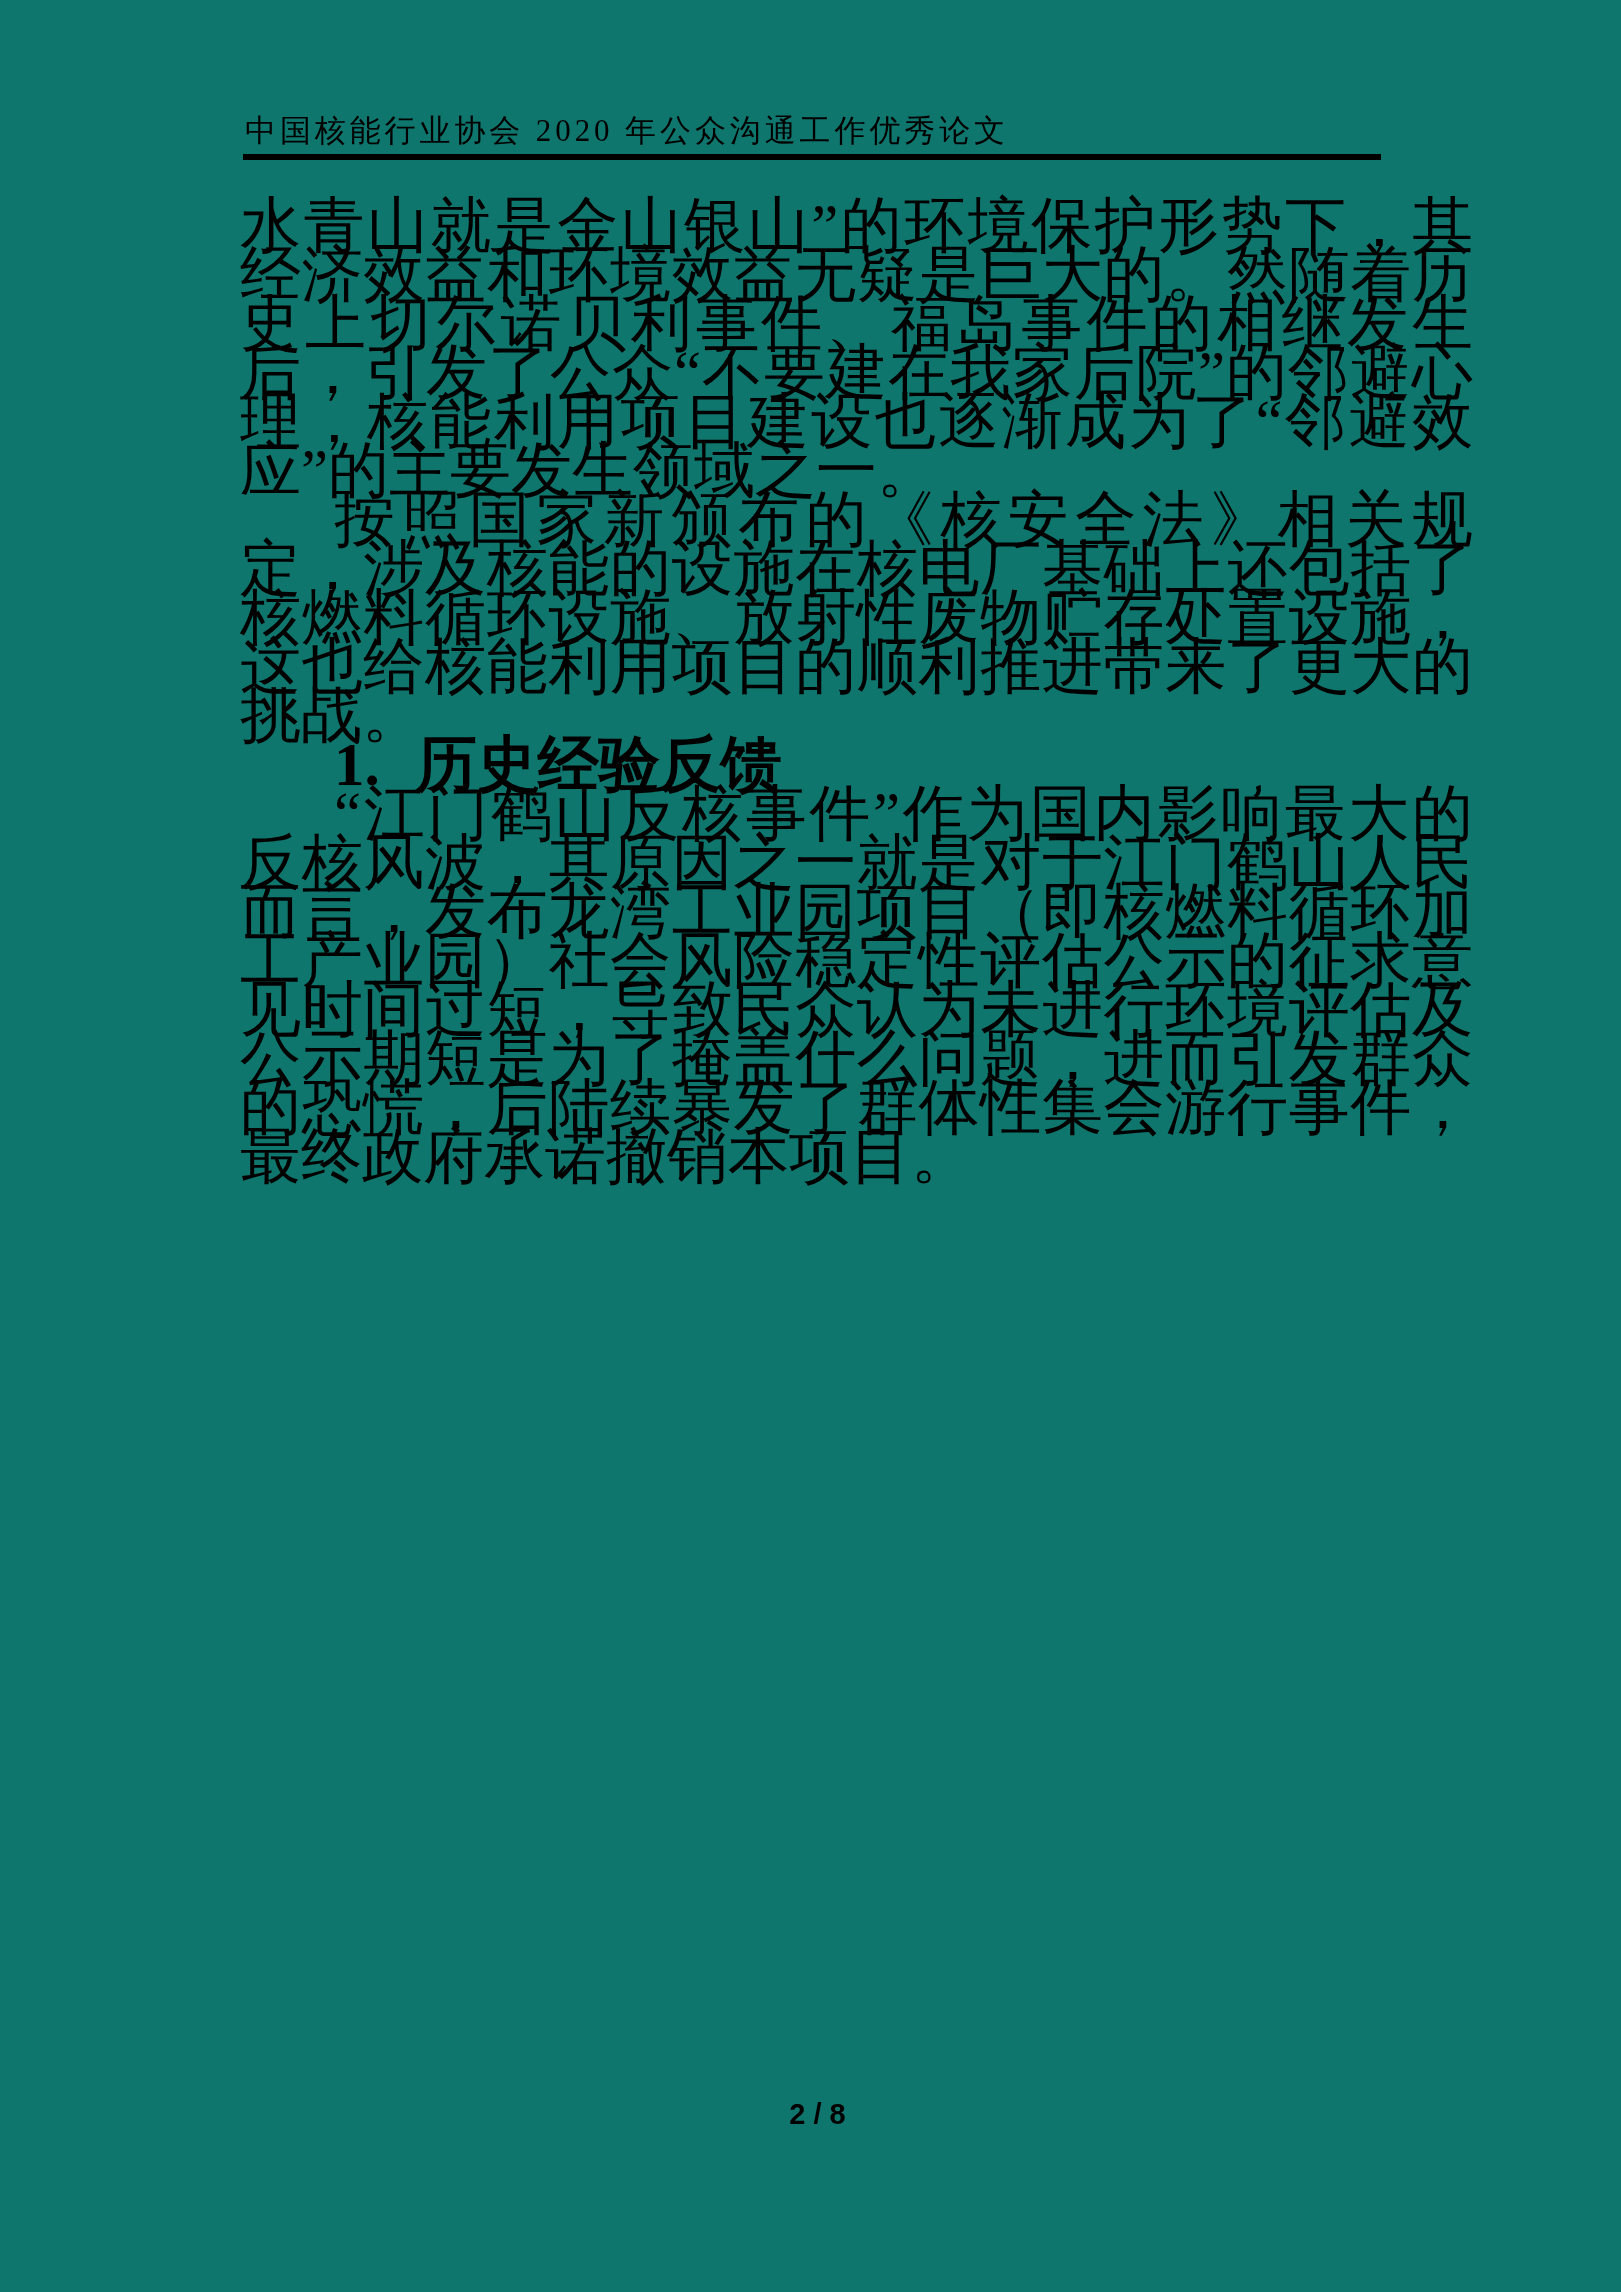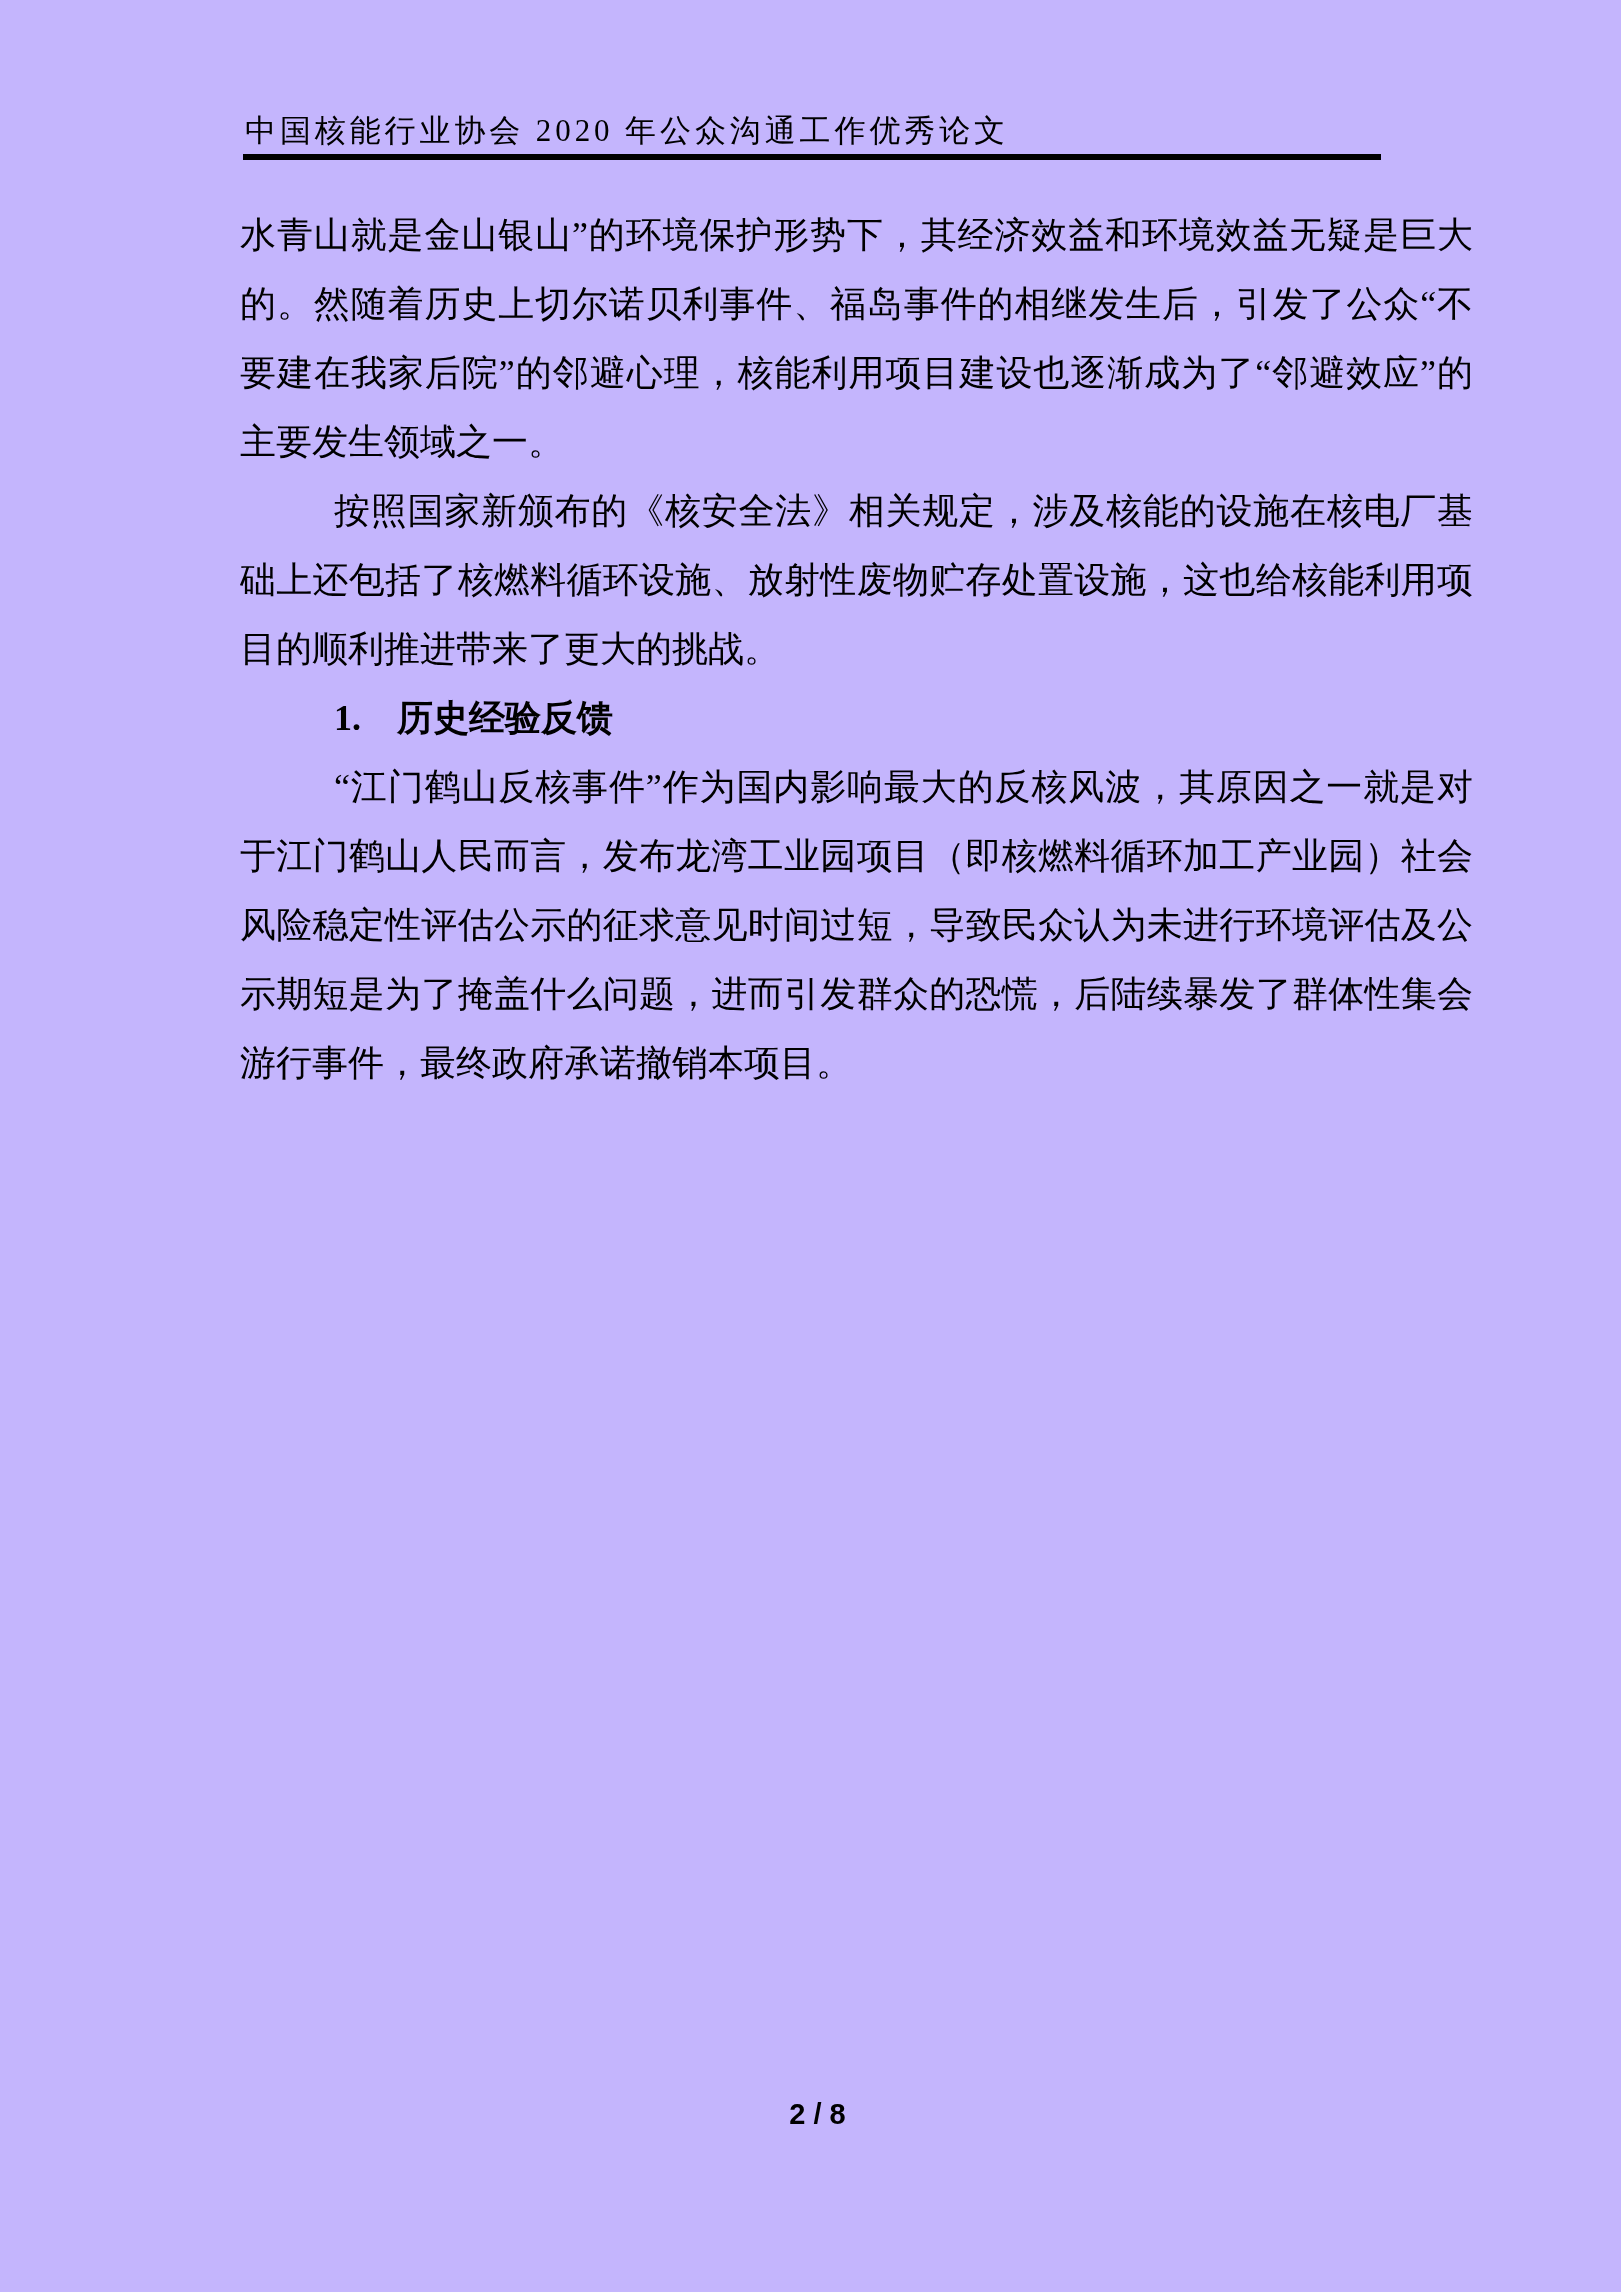--- a/index.html
+++ b/index.html
@@ -4,21 +4,21 @@
 <style>
   html, body {
     margin: 0;
     padding: 0;
     background: #ffffff;
   }
   .page {
     position: relative;
     width: 1621px;
     height: 2293px;
-    background: #c4b5fd;
+    background: #0f766e;
     color: #000000;
     font-family: "Liberation Serif", "DejaVu Serif", serif;
     overflow: hidden;
   }
   
   .page-header {
     position: absolute;
     left: 243px;
     top: 0;
     width: 1138px;
@@ -40,22 +40,22 @@
     width: 1138px;
     height: 5.9px;
     background: #000000;
   }
   
   .doc-body {
     position: absolute;
     left: 240px;
     top: 201px;
     width: 1233px;
-    font-size: 36px;
-    line-height: 69px;
+    font-size: 61px;
+    line-height: 49px;
     text-align: justify;
     text-justify: inter-ideograph;
     word-break: break-all;
   }
   .doc-body p {
     margin: 0;
     padding: 0;
   }
   .para-indent {
     text-indent: 94px;

